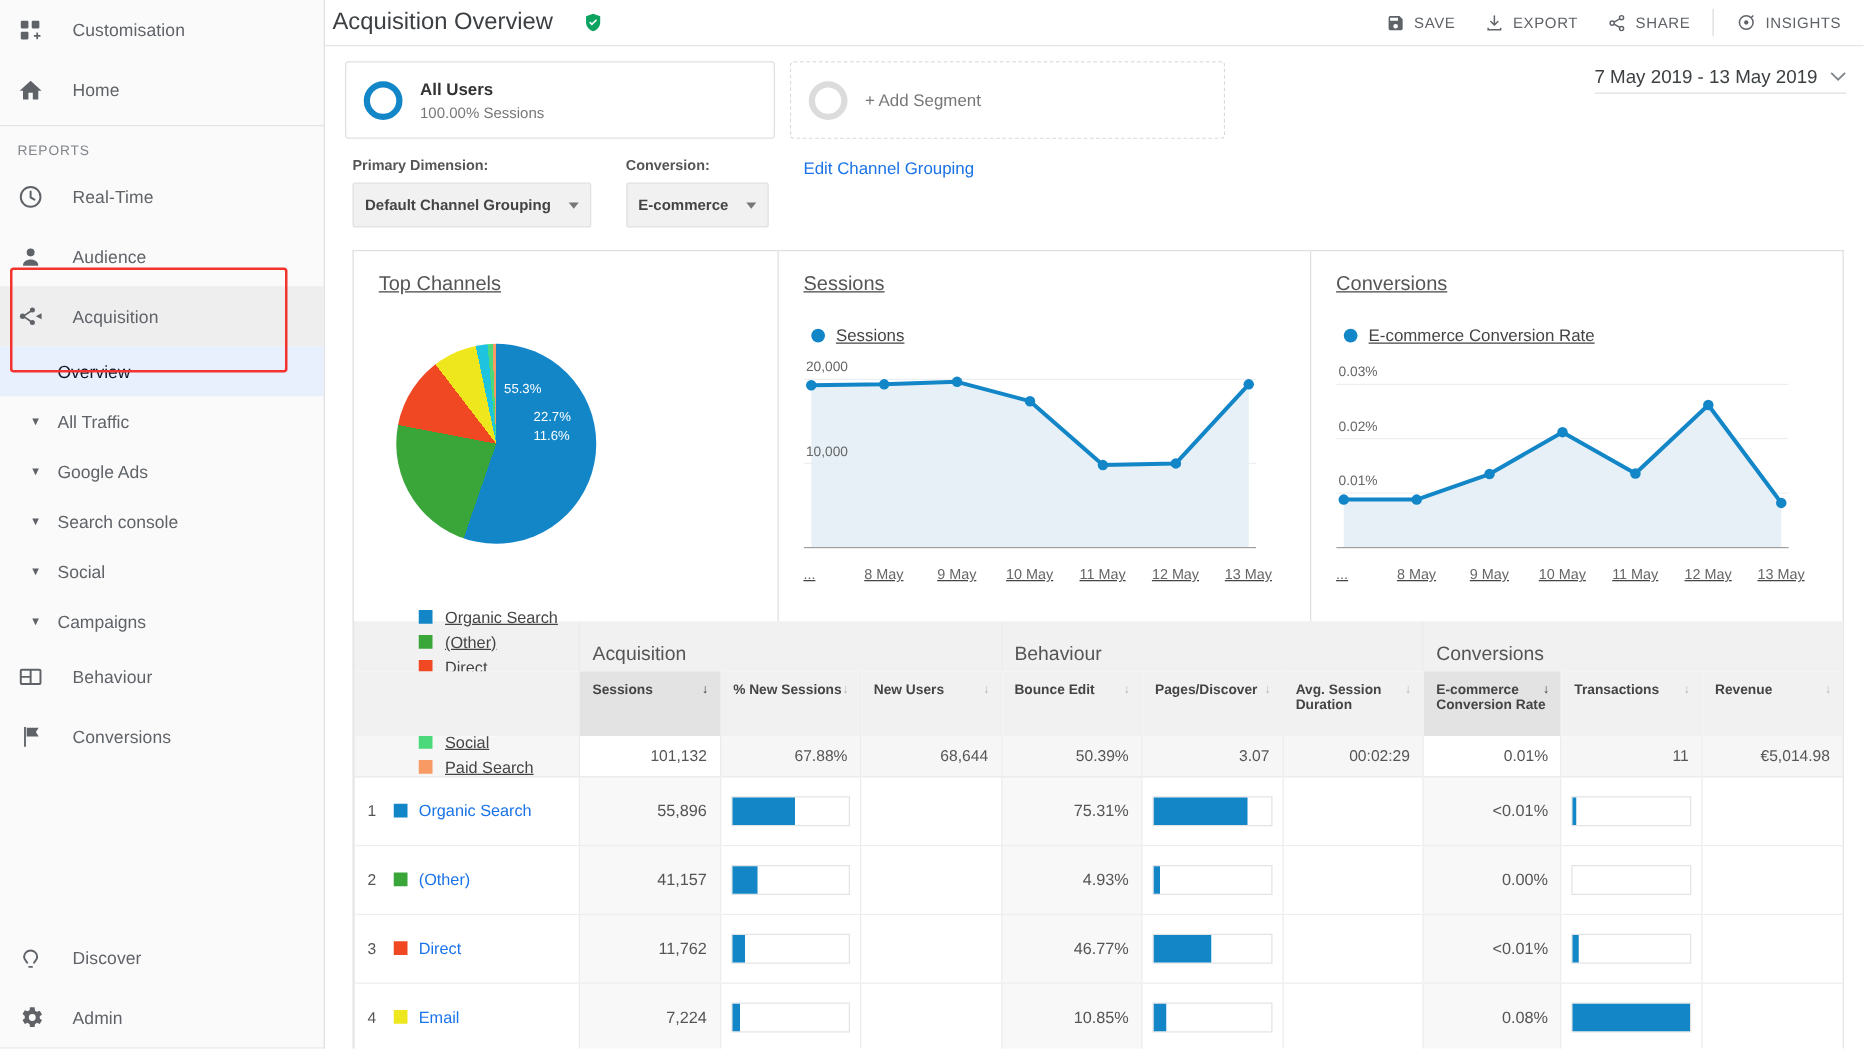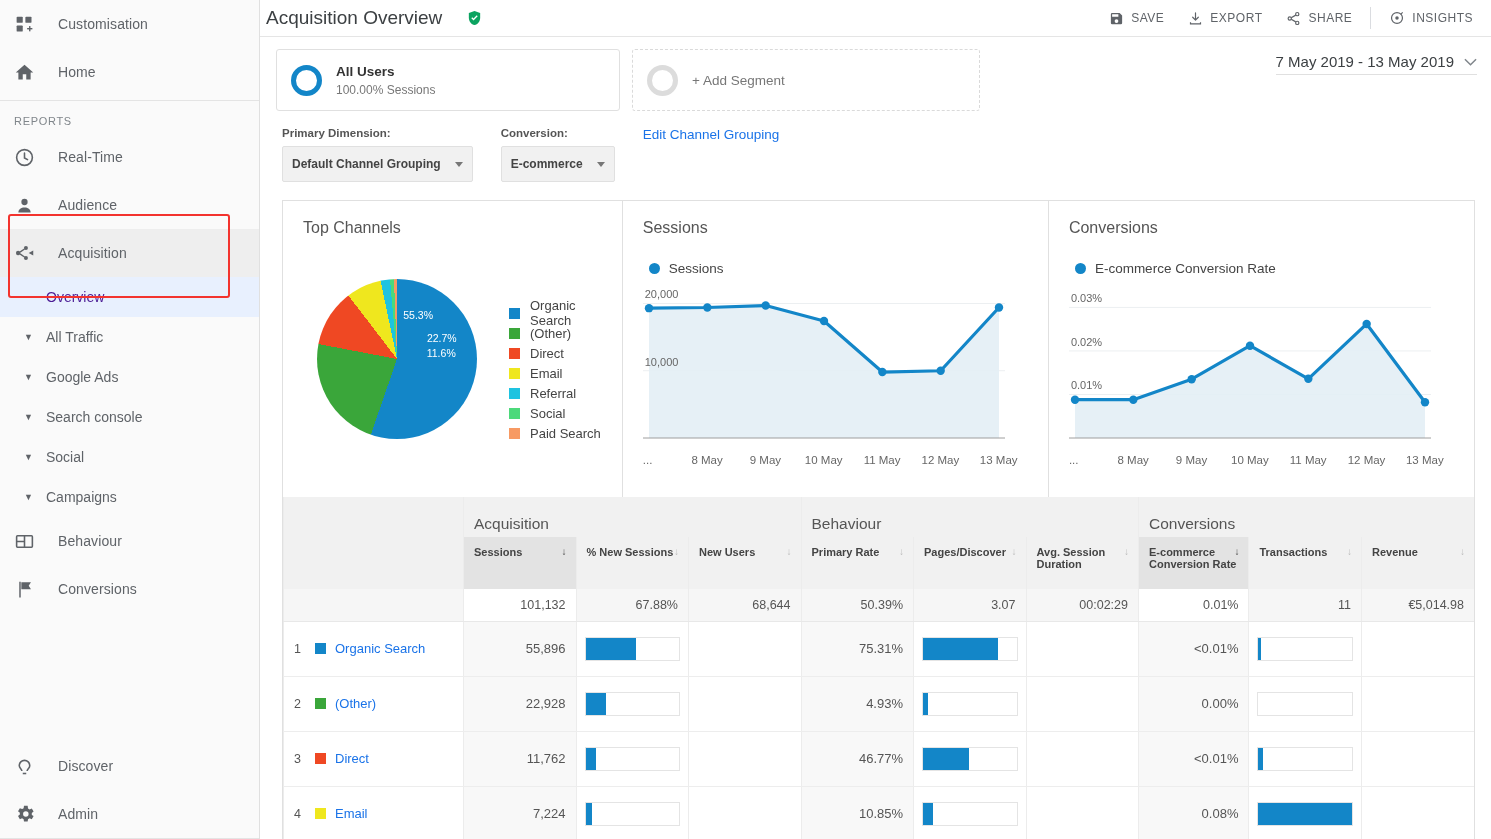--- a/index.html
+++ b/index.html
@@ -40,21 +40,21 @@
   .nav-sub {
     display: flex; align-items: center;
     height: 40px; padding-left: 46px;
     font-size: 14px; color: #5f6368; cursor: pointer;
   }
   .nav-sub.selected { background: #e8f0fe; color: #1a73e8; }
   .nav-sub .caret {
     width: 18px; flex: 0 0 18px; color: #5f6368;
     font-size: 9px; line-height: 1; margin-left: -22px; margin-right: 4px;
   }
-  .nav-sub.selected .lbl2 { color: #4c1d95; }
+  .nav-sub.selected .lbl2 { color: #0f172a; }
   .red-outline {
     position: absolute; left: 8px; top: 214px;
     width: 222px; height: 84px;
     border: 2px solid #f3332e; border-radius: 3px;
     pointer-events: none;
   }
   .sidebar-bottom { position: absolute; left: 0; bottom: 0; width: 260px; }
   .sidebar-bottom .divider { height:1px; background:#e4e4e4; }
 
   
@@ -112,25 +112,25 @@
   }
   .dim-select .tri { border-left: 4px solid transparent; border-right: 4px solid transparent; border-top: 5px solid #777; }
   .edit-link { font-size: 13.5px; color: #1a73e8; cursor: pointer; padding-bottom: 5px; }
 
   
   .panels {
     margin: 18px 16px 0 22px;
     border: 1px solid #e0e0e0; border-bottom: none;
     display: flex; height: 297px; background: #fff;
   }
-  .panel { flex: 1 1 0; padding: 18px 20px 11px 20px; position: relative; }
+  .panel { flex: 1 1 0; padding: 18px 20px 11px 20px; position: relative; text-decoration: underline; }
   .panel + .panel { border-left: 1px solid #e0e0e0; }
   .panel-title { font-size: 16px; color: #555; font-weight: 400; }
 
-  .pie-wrap { display: flex; align-items: center; margin-top: 18px; }
+  .pie-wrap { display: flex; align-items: flex-start; margin-top: 18px; flex-direction: column; }
   .pie {
     width: 160px; height: 160px; border-radius: 50%; flex: 0 0 160px;
     position: relative; margin-top: 20px; margin-left: 14px;
   }
   .pie-lbl { position: absolute; font-size: 10.5px; color: #fff; font-weight: 400; }
   .legend { margin-left: 32px; margin-top: 48px; }
   .legend-item { display: flex; align-items: center; height: 20px; font-size: 13px; color: #444; cursor: pointer;}
   .legend-sw { width: 11px; height: 11px; flex: 0 0 11px; margin-right: 10px; }
 
   .lgd-top { display:flex; align-items:center; gap:9px; margin-top: 24px; margin-left: 6px; }
@@ -537,21 +537,21 @@
             <td></td>
             <td colspan="3">Acquisition</td>
             <td colspan="3">Behaviour</td>
             <td colspan="3">Conversions</td>
           </tr>
           <tr class="col-hdr" id="colHdrRow">
             <th></th>
           <th class="sorted"><span>Sessions</span><span class="arr">↓</span></th>
               <th><span>% New Sessions</span><span class="arr">↓</span></th>
               <th><span>New Users</span><span class="arr">↓</span></th>
-              <th><span>Primary Rate</span><span class="arr">↓</span></th>
+              <th><span>Bounce Edit</span><span class="arr">↓</span></th>
               <th><span>Pages/Discover</span><span class="arr">↓</span></th>
               <th><span>Avg. Session Duration</span><span class="arr">↓</span></th>
               <th class="sorted"><span>E-commerce Conversion Rate</span><span class="arr">↓</span></th>
               <th><span>Transactions</span><span class="arr">↓</span></th>
               <th><span>Revenue</span><span class="arr">↓</span></th>
             </tr>
           <tr class="totals" id="totalsRow">
             <td></td>
           <td class="hl">101,132</td>
               <td>67.88%</td>
@@ -596,21 +596,21 @@
               <td class="num white"></td>
             </tr>
             <tr class="drow">
               <td class="white">
                 <div class="chan">
                   <span class="rank">2</span>
                   <span class="chan-sw" style="background: rgb(58, 166, 58);"></span>
                   <span class="chan-link">(Other)</span>
                 </div>
               </td>
-              <td class="num">22,928</td>
+              <td class="num">41,157</td>
               <td class="bar-cell white">
                 <div class="bar-track">
                   <div class="bar-fill" style="width: 22%;"></div>
                 </div>
               </td>
               <td class="num white"></td>
               <td class="num">4.93%</td>
               <td class="bar-cell white">
                 <div class="bar-track">
                   <div class="bar-fill" style="width: 5%;"></div>

